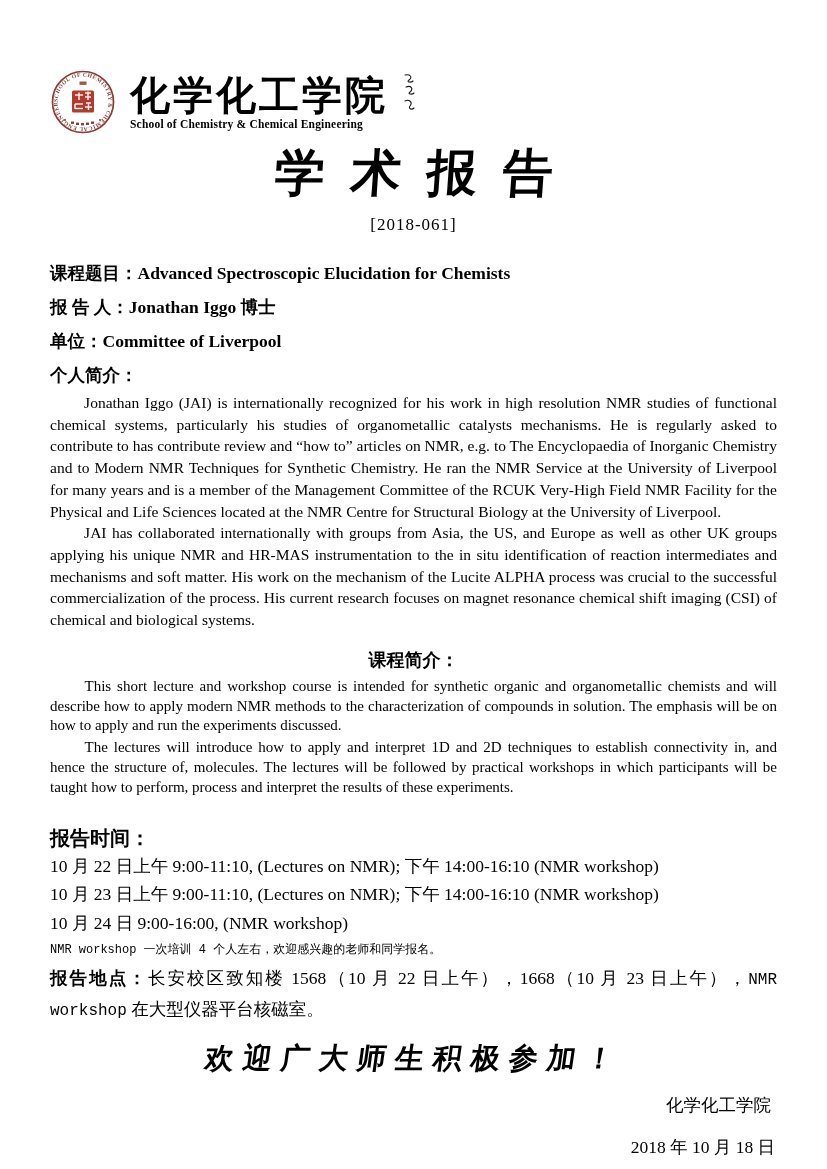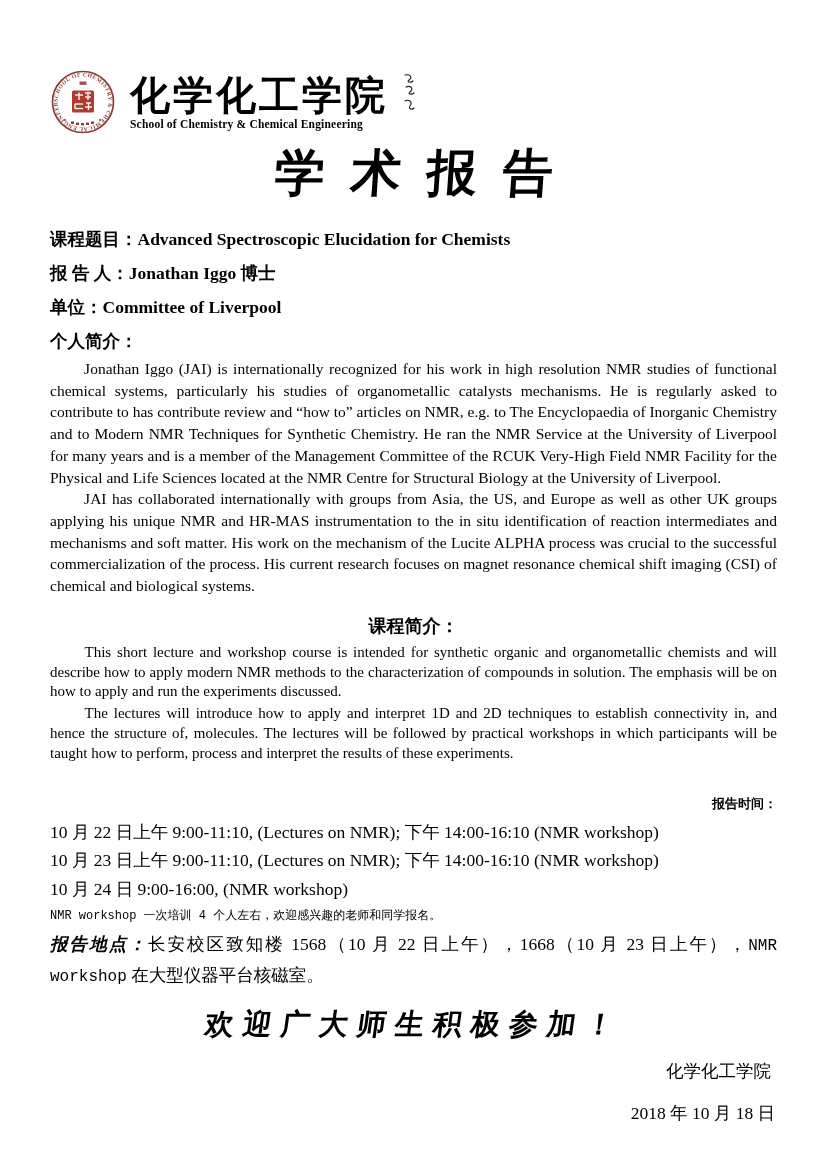--- a/index.html
+++ b/index.html
@@ -49,28 +49,28 @@
 
   
   .course-heading { font-size: 18px; font-weight: bold; margin-top: 14px; line-height: 30px; text-align: center; }
   .course-par {
     font-size: 15px; line-height: 19.8px;
     text-align: justify; text-indent: 2.3em;
     margin-top: 2px;
   }
 
   
-  .schedule-heading { font-size: 13px; font-weight: bold; line-height: 28px; margin-top: 26px; text-align: right; }
+  .schedule-heading { font-size: 20px; font-weight: bold; line-height: 28px; margin-top: 26px; }
   .schedule-line { font-size: 17.5px; line-height: 28.5px; }
   .note-line {
     font-size: 12px; line-height: 27px;
     font-family: "Liberation Mono", "DejaVu Sans Mono", monospace;
   }
   .location-line { font-size: 17.5px; line-height: 28.5px; text-align: justify; }
-  .location-label { font-weight: bold; font-style: italic; }
+  .location-label { font-weight: bold; }
   .mono-latin { font-family: "Liberation Mono", "DejaVu Sans Mono", monospace; font-size: 16px; }
 
   
   .welcome-line { text-align: center; margin-top: 14px; }
   .welcome-text {
     display: inline-block;
     font-size: 29px; font-weight: bold; letter-spacing: 9px;
     transform: skewX(-8deg);
   }
   .sign-line { text-align: right; font-size: 17.5px; margin-top: 14px; padding-right: 6px; }
@@ -124,20 +124,21 @@
       <g stroke="#1a1a1a" stroke-width="1.1" fill="none" stroke-linecap="round">
         <path d="M 3,4 C 8,3 11,6 7,9 C 4,11 9,12 11,10"></path>
         <path d="M 4,16 C 9,14 12,18 8,21 C 5,23 10,24 12,22"></path>
         <path d="M 3,30 C 7,28 11,31 8,35 C 6,38 10,39 12,37"></path>
       </g>
     </svg>
   </div>
 
   <div class="title-block">
     <div class="page-title">学术报告</div>
+    <div class="report-number">[2018-061]</div>
   </div>
 
   <div class="info-block">
     <div class="info-line"><span>课程题目：</span><span>Advanced Spectroscopic Elucidation for Chemists</span></div>
     <div class="info-line"><span>报  告  人：</span><span>Jonathan Iggo  博士</span></div>
     <div class="info-line"><span>单位：</span><span>Committee of Liverpool</span></div>
     <div class="section-heading">个人简介：</div>
   </div>
 
   <p class="bio-par">Jonathan Iggo (JAI) is internationally recognized for his work in high resolution NMR studies of functional chemical systems, particularly his studies of organometallic catalysts mechanisms. He is regularly asked to contribute to has contribute review and “how to” articles on NMR, e.g. to The Encyclopaedia of Inorganic Chemistry and to Modern NMR Techniques for Synthetic Chemistry. He ran the NMR Service at the University of Liverpool for many years and is a member of the Management Committee of the RCUK Very-High Field NMR Facility for the Physical and Life Sciences located at the NMR Centre for Structural Biology at the University of Liverpool.</p>

